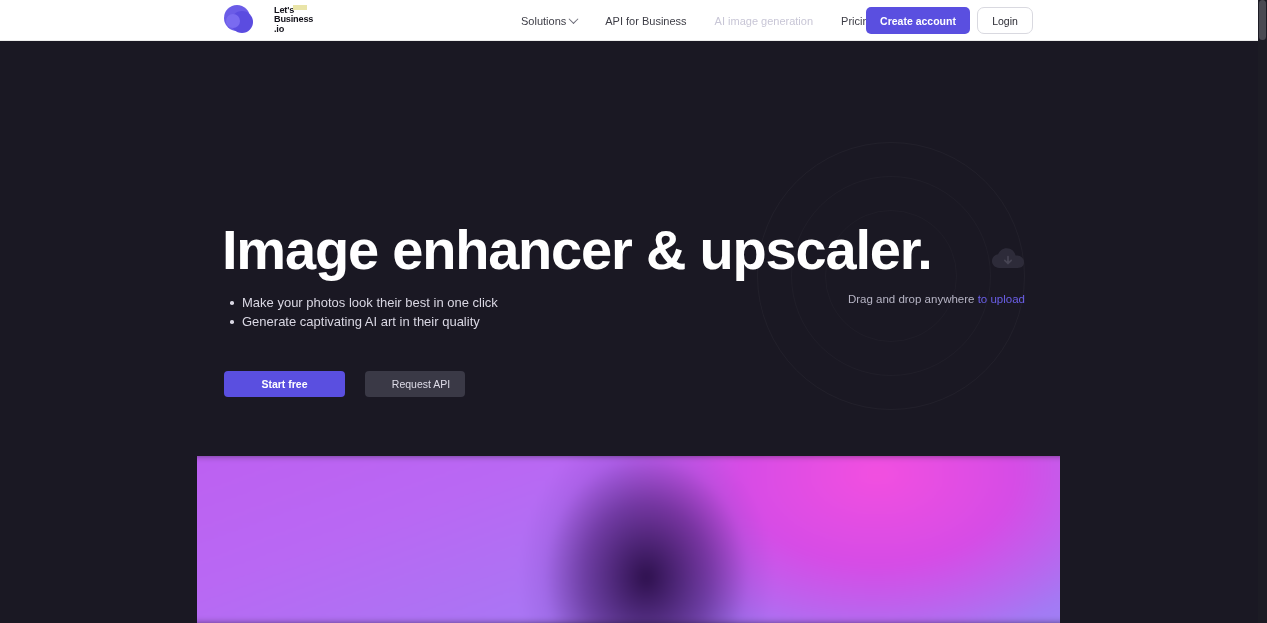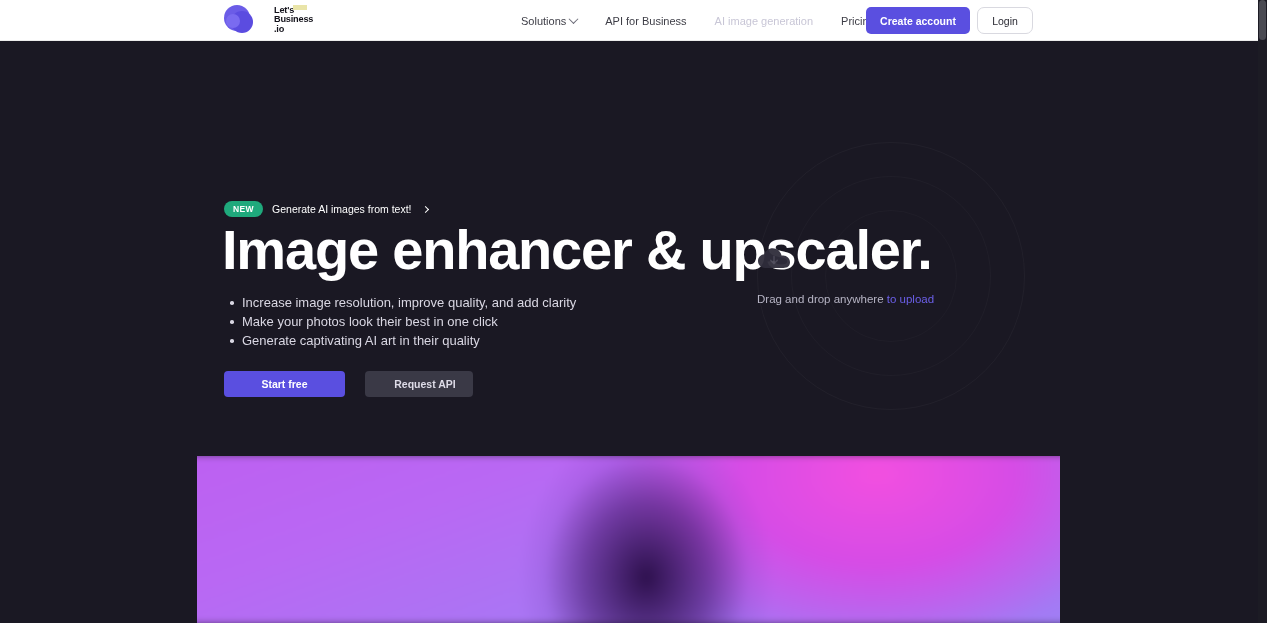--- a/index.html
+++ b/index.html
@@ -135,21 +135,21 @@
   }
   .ring.r1 { width:268px; height:268px; }
   .ring.r2 { width:200px; height:200px; border-color:rgba(255,255,255,0.028); }
   .ring.r3 { width:132px; height:132px; border-color:rgba(255,255,255,0.022); }
 
   .upload-zone {
     position:absolute;
     left:757px; top:101px;
     width:268px; height:268px;
     display:flex; flex-direction:column;
-    align-items:flex-start; justify-content:center;
+    align-items:flex-end; justify-content:center;
     cursor:pointer;
   }
   .cloud-icon {
     margin-bottom:18px;
     opacity:0.95;
   }
   .upload-text {
     font-size:11.5px;
     color:#b6b4c4;
     white-space:nowrap;
@@ -220,24 +220,24 @@
   .btn-start {
     width:121px; height:26px;
     background:#5a4fe0;
     color:#fff;
     font-size:10.5px; font-weight:bold;
     border:none; border-radius:4px;
     cursor:pointer;
     display:flex; align-items:center; justify-content:center;
   }
   .btn-api {
-    width:108px; height:26px;
+    width:100px; height:26px;
     background:#3a3946;
     color:#dedce8;
-    font-size:10.5px; font-weight:bold;
+    font-size:10.5px; font-weight:normal;
     border:none; border-radius:4px;
     cursor:pointer;
     display:flex; align-items:center; justify-content:center;padding-left:12px;
   }
 
   
   .showcase {
     position:absolute;
     left:197px; top:456px;
     width:863px; height:167px;
@@ -322,30 +322,24 @@
   </header>
 
   <section class="hero">
 
     <div class="rings">
       <span class="ring r1"></span>
       <span class="ring r2"></span>
       <span class="ring r3"></span>
     </div>
 
-    <div class="badge-row">
-      <span class="badge-new">NEW</span>
-      <span class="badge-label">Generate AI images from text!</span>
-      <span class="badge-arrow"></span>
-    </div>
 
     <h1 class="hero-title">Image enhancer &amp; upscaler.</h1>
 
     <ul class="hero-list">
-      <li>Increase image resolution, improve quality, and add clarity</li>
       <li>Make your photos look their best in one click</li>
       <li>Generate captivating AI art in their quality</li>
     </ul>
 
     <div class="cta-row">
       <button class="btn-start">Start free</button>
       <button class="btn-api">Request API</button>
     </div>
 
     <div class="upload-zone">

